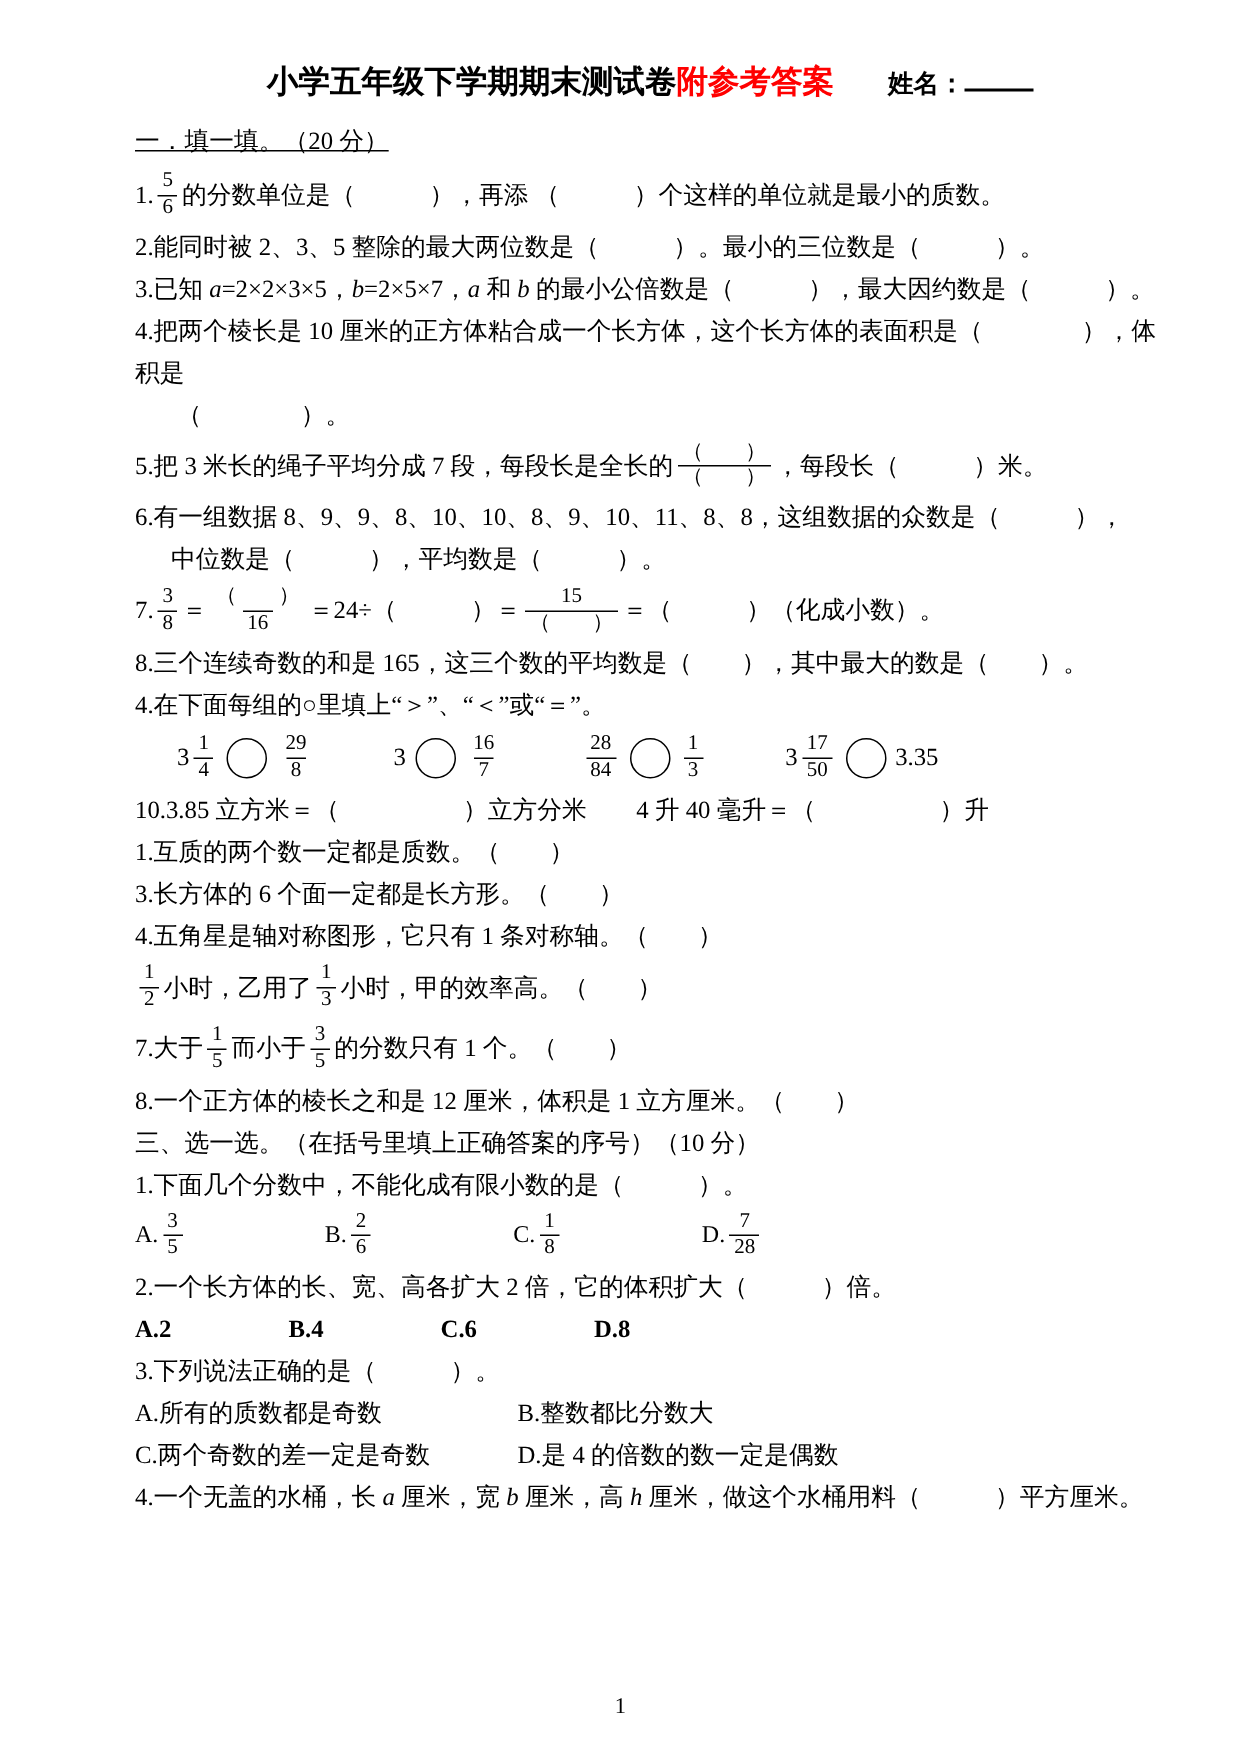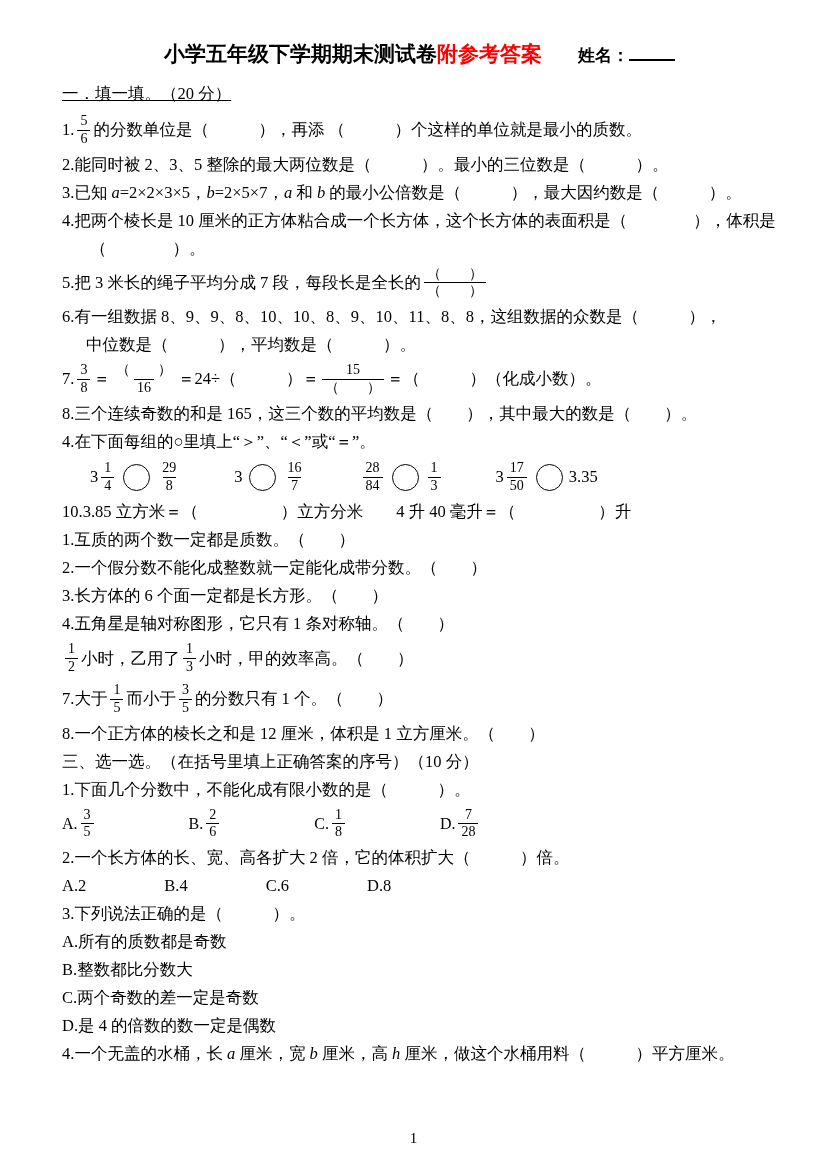--- a/index.html
+++ b/index.html
@@ -1,40 +1,40 @@
 <!DOCTYPE html>
 <html><head>
 <meta charset="utf-8">
 <style>
   html,body{margin:0;padding:0;background:#ffffff;}
   .page{
     width:827px;height:1169px;position:relative;background:#fff;
     font-family:"Liberation Serif","DejaVu Serif",serif;color:#000;
-    padding:40px 50px 0 62px;box-sizing:border-box;overflow:hidden;
+    padding:40px 50px 0 90px;box-sizing:border-box;overflow:hidden;
   }
   .title-row{text-align:center;font-weight:bold;font-size:21px;margin-bottom:12px;white-space:nowrap;}
   .title-red{color:#ff0000;}
   .name-part{margin-left:36px;font-size:17px;}
   .name-underline{display:inline-block;width:46px;border-bottom:2px solid #000;height:13px;}
   .line{line-height:28px;font-size:16.5px;}
   .tall{display:flex;align-items:center;padding:3px 0;flex-wrap:nowrap;white-space:pre;}
   .frac{display:inline-flex;flex-direction:column;align-items:center;vertical-align:middle;
         font-size:14px;line-height:1.2;margin:0 3px;text-align:center;}
   .frac .num{padding:0 3px;display:block;}
   .frac .den{padding:0 3px;display:block;border-top:1px solid #000;}
   .inlineflex{display:inline-flex;align-items:center;}
   .circle{display:inline-block;width:25px;height:25px;border:1.6px solid #000;border-radius:50%;
           margin:0 6px;flex:0 0 auto;}
   .cmp-row{display:flex;align-items:center;margin-left:28px;padding:4px 0;gap:52px;}
   .cmp-group{display:flex;align-items:center;font-size:16.5px;}
   .indent1{margin-left:28px;}
   .indent2{margin-left:24px;}
   .opts-frac{display:flex;align-items:center;gap:92px;padding:3px 0;}
-  .opts-plain{display:flex;gap:78px;}
-  .opts-two{display:flex;flex-direction:column;}
+  .opts-plain{display:flex;gap:78px;font-weight:bold;}
+  .opts-two{display:flex;}
   .opts-two .first{width:255px;}
   .var{font-style:italic;font-family:"Liberation Serif","DejaVu Serif",serif;}
   .page-num{position:absolute;bottom:22px;left:0;right:0;text-align:center;font-size:15px;}
   .sp-after{margin-bottom:2px;text-decoration:underline;}
 </style>
 </head>
 <body>
 
 <div class="page">
 
@@ -44,21 +44,21 @@
 
   <div class="line tall"><span>1.</span><span class="frac"><span class="num">5</span><span class="den">6</span></span><span>的分数单位是（　　　），再添 （　　　）个这样的单位就是最小的质数。</span></div>
 
   <div class="line">2.能同时被 2、3、5 整除的最大两位数是（　　　）。最小的三位数是（　　　）。</div>
 
   <div class="line"><span>3.已知 </span><i class="var">a</i><span>=2×2×3×5，</span><i class="var">b</i><span>=2×5×7，</span><i class="var">a</i><span> 和 </span><i class="var">b</i><span> 的最小公倍数是（　　　），最大因约数是（　　　）。</span></div>
 
   <div class="line">4.把两个棱长是 10 厘米的正方体粘合成一个长方体，这个长方体的表面积是（　　　　），体积是</div>
   <div class="line indent1">（　　　　）。</div>
 
-  <div class="line tall"><span>5.把 3 米长的绳子平均分成 7 段，每段长是全长的</span><span class="frac"><span class="num">（　　）</span><span class="den">（　　）</span></span></div>
+  <div class="line tall"><span>5.把 3 米长的绳子平均分成 7 段，每段长是全长的</span><span class="frac"><span class="num">（　　）</span><span class="den">（　　）</span></span><span>，每段长（　　　）米。</span></div>
 
   <div class="line">6.有一组数据 8、9、9、8、10、10、8、9、10、11、8、8，这组数据的众数是（　　　），</div>
   <div class="line indent2">中位数是（　　　），平均数是（　　　）。</div>
 
   <div class="line tall"><span>7.</span><span class="frac"><span class="num">3</span><span class="den">8</span></span><span>＝</span><span class="frac"><span class="num">（　　）</span><span class="den">16</span></span><span>＝24÷（　　　）＝</span><span class="frac"><span class="num">15</span><span class="den">（　　）</span></span><span>＝（　　　）（化成小数）。</span></div>
 
   <div class="line">8.三个连续奇数的和是 165，这三个数的平均数是（　　），其中最大的数是（　　）。</div>
   <div class="line">4.在下面每组的○里填上“＞”、“＜”或“＝”。</div>
 
   <div class="cmp-row">
@@ -100,21 +100,20 @@
           <span class="den">50</span>
         </span>
         <span class="circle"></span>
         <span>3.35</span>
       </span>
   </div>
 
   <div class="line">10.3.85 立方米＝（　　　　　）立方分米　　4 升 40 毫升＝（　　　　　）升</div>
 
   <div class="line">1.互质的两个数一定都是质数。（　　）</div>
-  <div class="line">2.一个假分数不能化成整数就一定能化成带分数。（　　）</div>
   <div class="line">3.长方体的 6 个面一定都是长方形。（　　）</div>
   <div class="line">4.五角星是轴对称图形，它只有 1 条对称轴。（　　）</div>
 
   <div class="line tall"><span class="frac"><span class="num">1</span><span class="den">2</span></span><span>小时，乙用了</span><span class="frac"><span class="num">1</span><span class="den">3</span></span><span>小时，甲的效率高。（　　）</span></div>
 
 
   <div class="line tall"><span>7.大于</span><span class="frac"><span class="num">1</span><span class="den">5</span></span><span>而小于</span><span class="frac"><span class="num">3</span><span class="den">5</span></span><span>的分数只有 1 个。（　　）</span></div>
 
   <div class="line">8.一个正方体的棱长之和是 12 厘米，体积是 1 立方厘米。（　　）</div>
 

